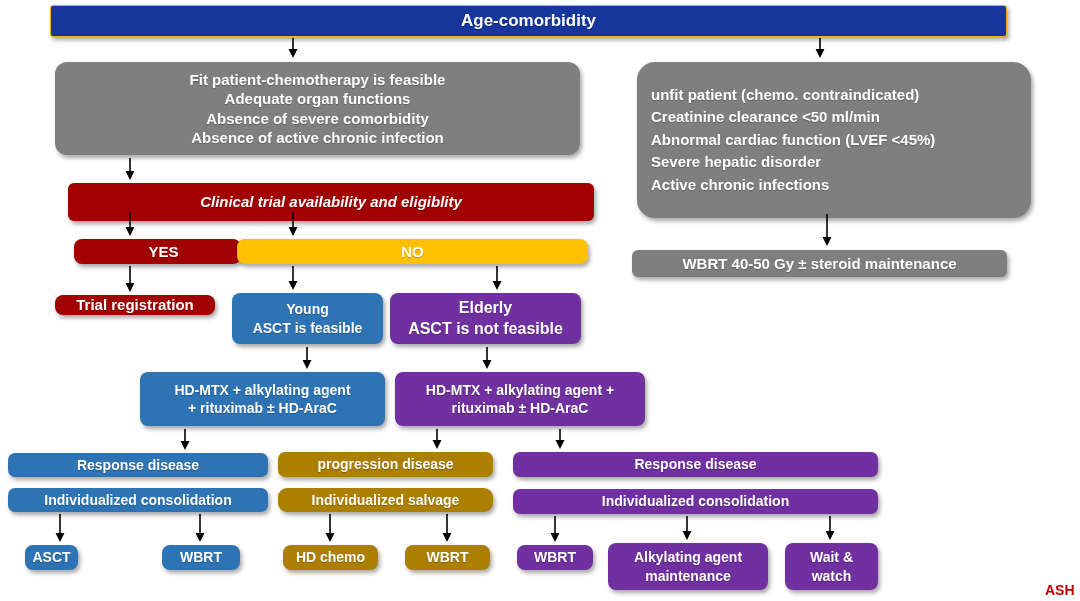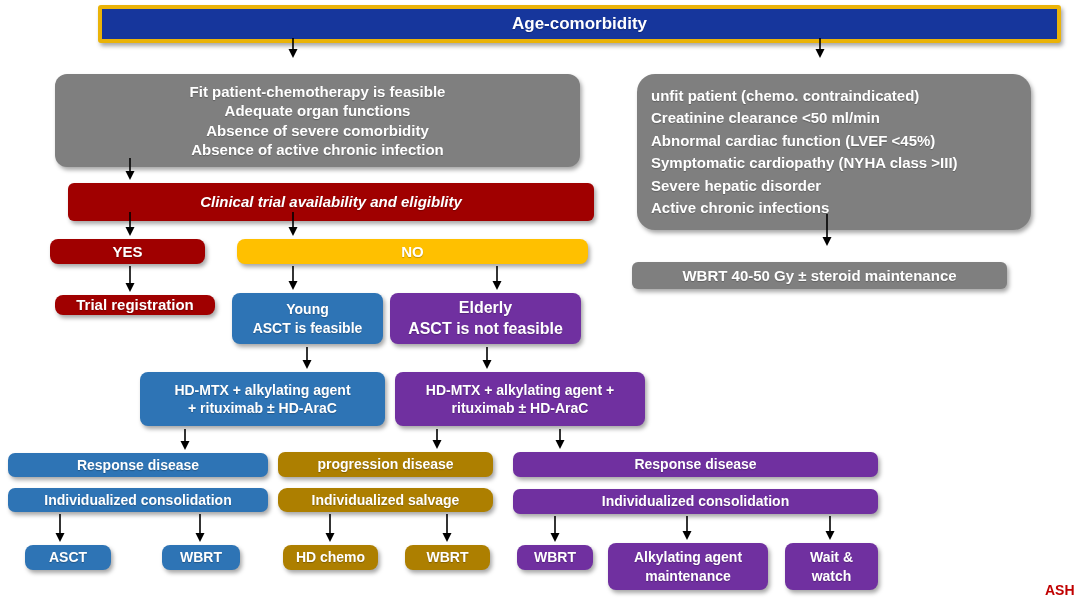--- a/index.html
+++ b/index.html
@@ -7,27 +7,27 @@
     position:relative;width:1080px;height:601px;background:#fff;overflow:hidden;
     font-family:"Liberation Sans",sans-serif;
   }
   .box{
     position:absolute;color:#fff;font-weight:bold;
     display:flex;flex-direction:column;align-items:center;justify-content:center;
     border-radius:8px;box-shadow:2px 3px 4px rgba(0,0,0,.35);
     font-size:15px;line-height:1.3;text-align:center;
     text-shadow:0 1px 1px rgba(0,0,0,.25);
   }
-  .c-gray{background:var(--gray);margin-top:12px;}
+  .c-gray{background:var(--gray);}
   .c-darkred{background:var(--dark-red);}
   .c-yellow{background:var(--yellow);margin-left:7px;}
   .c-blue{background:var(--blue);}
   .c-purple{background:var(--purple);}
   .c-gold{background:var(--gold);}
-  .c-header{background:var(--header-blue);border:4px solid #eab308;margin-left:48px;}
+  .c-header{background:var(--header-blue);border:1px solid #eab308;}
   .left-text{align-items:flex-start;text-align:left;padding:4px 10px 4px 14px;}
   #arrows{position:absolute;left:0;top:0;pointer-events:none;}
   .credit{
     position:absolute;color:var(--credit-red);font-weight:bold;font-size:14px;margin-left:47px;
   }
 </style>
 </head>
 <body>
 
 <div id="canvas">
@@ -40,34 +40,33 @@
     <div>Fit patient-chemotherapy is feasible</div>
     <div>Adequate organ functions</div>
     <div>Absence of severe comorbidity</div>
     <div>Absence of active chronic infection</div>
   </div>
 
   <div class="box c-gray left-text" style="left:637px;top:62px;width:370px;height:148px;border-radius:18px;line-height:1.5;">
     <div>unfit patient (chemo. contraindicated)</div>
     <div>Creatinine clearance &lt;50 ml/min</div>
     <div>Abnormal cardiac function (LVEF &lt;45%)</div>
-    <div>Symptomatic cardiopathy (NYHA class &gt;III)</div>
     <div>Severe hepatic disorder</div>
     <div>Active chronic infections</div>
   </div>
 
   <div class="box c-darkred" style="left:68px;top:183px;width:526px;height:38px;border-radius:6px;font-style:italic;">
     <div>Clinical trial availability and eligiblity</div>
   </div>
 
   <div class="box c-gray" style="left:632px;top:250px;width:375px;height:27px;border-radius:6px;">
     <div>WBRT 40-50 Gy ± steroid maintenance</div>
   </div>
 
-  <div class="box c-darkred" style="left:50px;top:239px;width:155px;height:25px;">
+  <div class="box c-darkred" style="left:74px;top:239px;width:155px;height:25px;padding-left:12px;">
     <div>YES</div>
   </div>
 
   <div class="box c-yellow" style="left:230px;top:239px;width:351px;height:25px;">
     <div>NO</div>
   </div>
 
   <div class="box c-darkred" style="left:55px;top:295px;width:160px;height:20px;">
     <div>Trial registration</div>
   </div>
@@ -109,21 +108,21 @@
   </div>
 
   <div class="box c-gold" style="left:278px;top:488px;width:215px;height:24px;border-radius:9px;font-size:14px;">
     <div>Individualized salvage</div>
   </div>
 
   <div class="box c-purple" style="left:513px;top:489px;width:365px;height:25px;border-radius:7px;font-size:14px;">
     <div>Individualized consolidation</div>
   </div>
 
-  <div class="box c-blue" style="left:25px;top:545px;width:86px;height:25px;font-size:14px;justify-content:center;">
+  <div class="box c-blue" style="left:25px;top:545px;width:53px;height:25px;font-size:14px;justify-content:center;">
     <div>ASCT</div>
   </div>
 
   <div class="box c-blue" style="left:162px;top:545px;width:78px;height:25px;font-size:14px;">
     <div>WBRT</div>
   </div>
 
   <div class="box c-gold" style="left:283px;top:545px;width:95px;height:25px;font-size:14px;">
     <div>HD chemo</div>
   </div>

